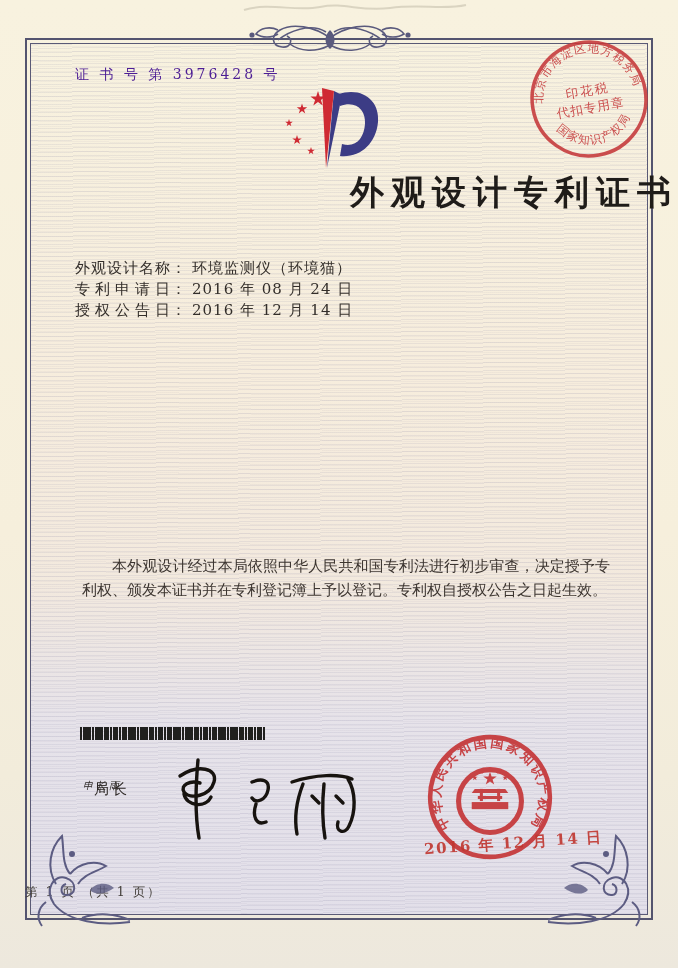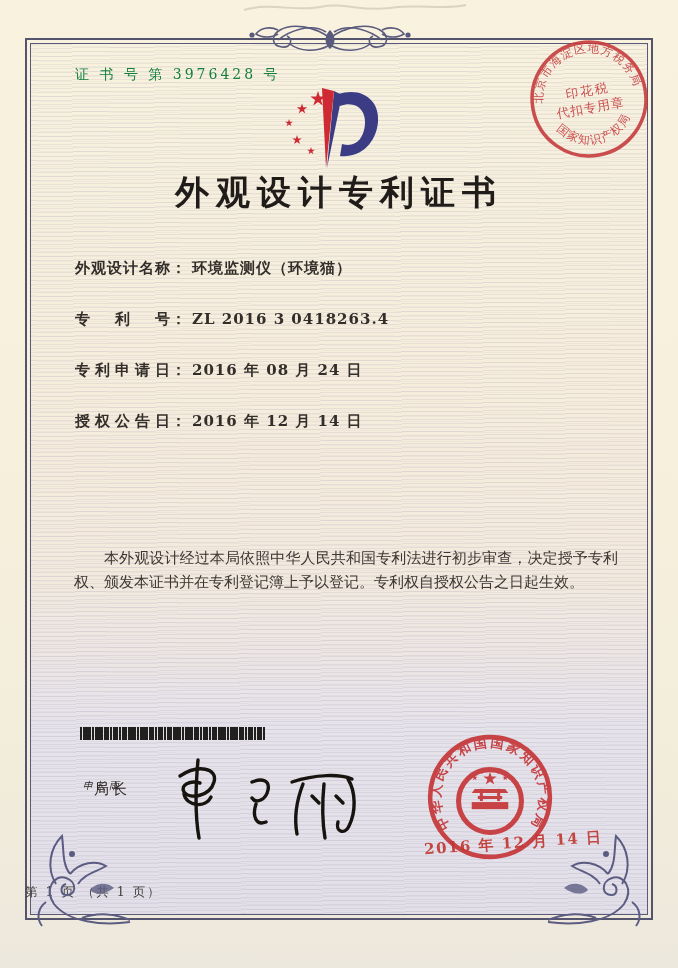--- a/index.html
+++ b/index.html
@@ -11,30 +11,30 @@
   }
   .frame{position:absolute;left:25px;right:25px;top:38px;bottom:48px;border:2px solid #54546f;}
   .frame-inner{position:absolute;inset:3px;border:1px solid #5a5a76;}
   .pattern{
     position:absolute;inset:4px;
     background:
       repeating-linear-gradient(179.3deg, rgba(128,128,164,0.13) 0px, rgba(128,128,164,0.13) 1px, transparent 1px, transparent 4px),
       repeating-linear-gradient(180.8deg, rgba(140,130,160,0.07) 0px, rgba(140,130,160,0.07) 1px, transparent 1px, transparent 5px),
       linear-gradient(180deg, rgba(247,241,222,0) 0%, rgba(246,233,221,0.45) 40%, rgba(240,228,224,0.5) 62%, rgba(228,225,236,0.85) 78%, rgba(226,223,234,0.95) 100%);
   }
-  .cert-no{position:absolute;left:75px;top:66px;font-size:14px;letter-spacing:3px;color:#15803d;}
+  .cert-no{position:absolute;left:75px;top:66px;font-size:14px;letter-spacing:3px;color:#4c1d95;}
   .logo{position:absolute;left:276px;top:86px;width:110px;height:84px;}
-  .title{position:absolute;left:0;right:0;top:170px;text-align:center;font-size:34px;font-weight:700;letter-spacing:7px;color:#1f1c19;}
-  .fields{position:absolute;left:75px;right:55px;top:258px;display:flex;flex-direction:column;gap:30px;font-size:15px;line-height:21px;color:#332e2a;font-weight:bold;}
+  .title{position:absolute;left:0;right:0;top:170px;text-align:right;font-size:34px;font-weight:700;letter-spacing:7px;color:#1f1c19;}
+  .fields{position:absolute;left:75px;right:55px;top:258px;display:flex;flex-direction:column;font-size:15px;line-height:21px;color:#332e2a;}
   .field-row{white-space:nowrap;}
   .flabel{display:inline-block;width:96px;text-align:justify;text-align-last:justify;letter-spacing:1px;}
   .fcolon{margin-right:6px;}
   .fvalue{letter-spacing:1px;}
   .paragraphs{position:absolute;left:74px;right:60px;top:547px;font-size:15px;line-height:23.5px;text-align:justify;color:#3c3530;}
-  .paragraphs p{margin:0;text-indent:2em;}
+  .paragraphs p{margin:8px;text-indent:2em;}
   .barcode{
     position:absolute;left:80px;top:727px;width:185px;height:13px;
     background:
       repeating-linear-gradient(90deg,#20201e 0 2px,transparent 2px 3px),
       repeating-linear-gradient(90deg,#20201e 0 1px,transparent 1px 5px),
       repeating-linear-gradient(90deg,transparent 0 7px,#20201e 7px 9px);
   }
   .signer-title{position:absolute;left:83px;top:780px;font-size:15px;letter-spacing:3px;color:#2b2623;margin-left:11px;}
   .signer-name{position:absolute;left:83px;top:779px;font-size:10px;letter-spacing:3px;color:#2b2623;font-style:italic;}
   .signature{position:absolute;left:140px;top:752px;width:235px;height:92px;}
@@ -112,23 +112,20 @@
     <use href="#star" transform="translate(21,54) scale(5)"></use>
     <use href="#star" transform="translate(35,65) scale(4)"></use>
   </g>
 </svg>
 
 <div class="title">外观设计专利证书</div>
 
 <div class="fields">
   <div class="field-row">
     <span class="flabel">外观设计名称</span><span class="fcolon">：</span><span class="fvalue">环境监测仪（环境猫）</span>
-  </div>
-  <div class="field-row">
-    <span class="flabel">专利号</span><span class="fcolon">：</span><span class="fvalue">ZL 2016 3 0418263.4</span>
   </div>
   <div class="field-row">
     <span class="flabel">专利申请日</span><span class="fcolon">：</span><span class="fvalue">2016 年 08 月 24 日</span>
   </div>
   <div class="field-row">
     <span class="flabel">授权公告日</span><span class="fcolon">：</span><span class="fvalue">2016 年 12 月 14 日</span>
   </div>
 </div>
 
 <div class="paragraphs">

